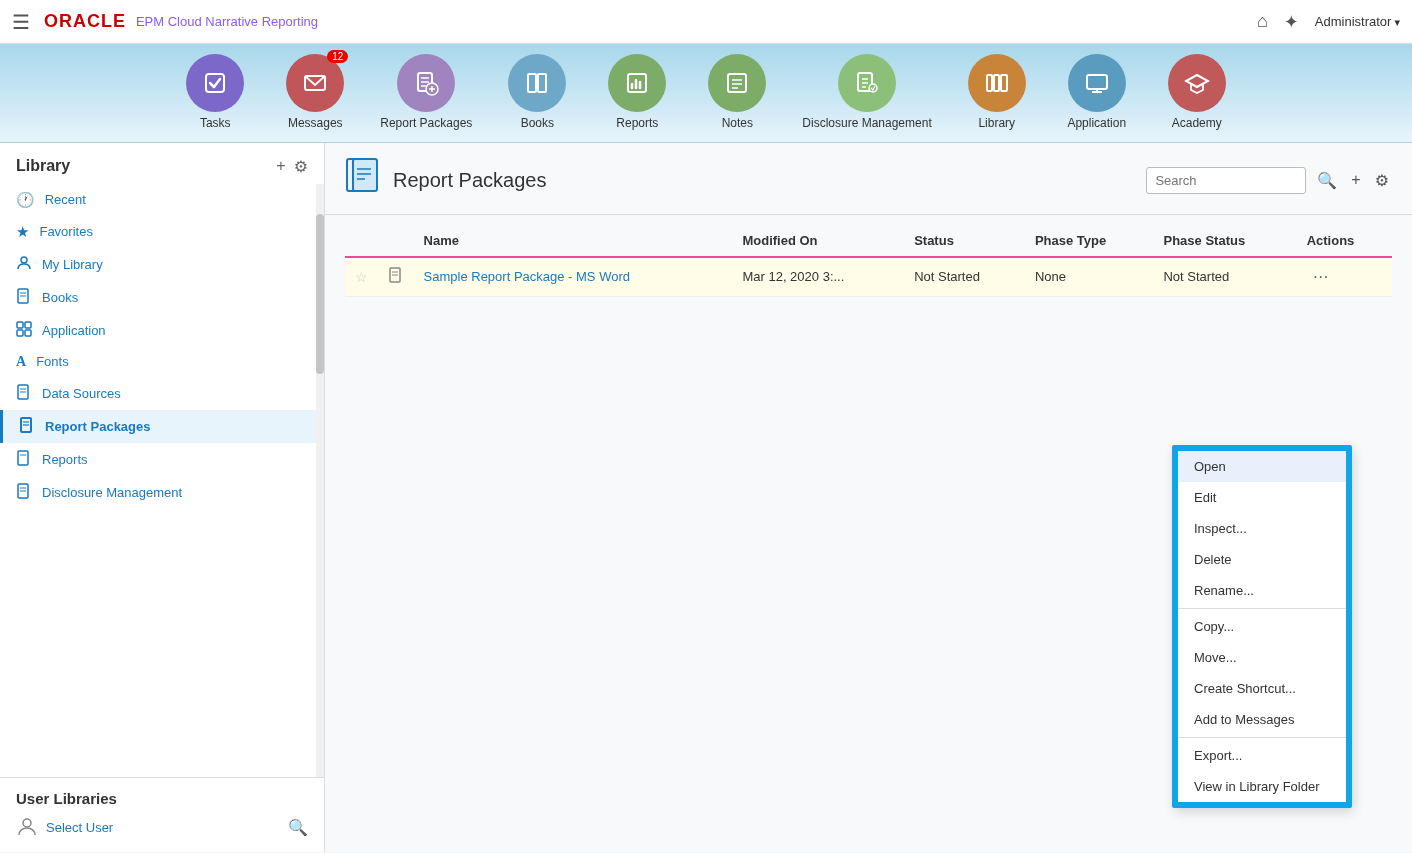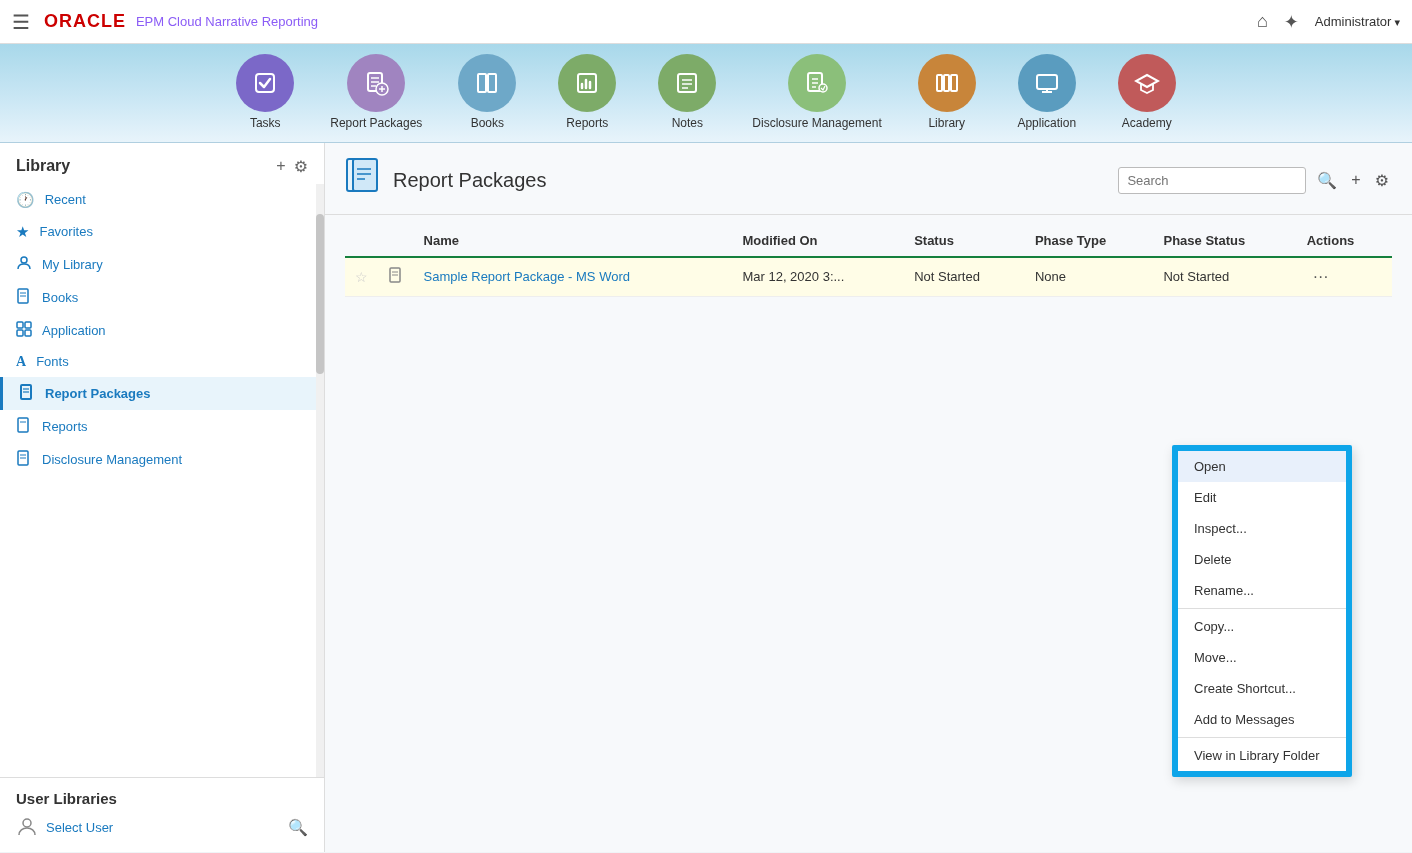--- a/index.html
+++ b/index.html
@@ -95,32 +95,32 @@
       display: flex; align-items: center; justify-content: space-between;
       padding: 14px 20px 10px 20px; background: #f7f9fb;
       border-bottom: 1px solid #ddd;
     }
     .content-title-row { display: flex; align-items: center; gap: 12px; }
     .content-icon { font-size: 30px; color: #1a7abf; }
     .content-title { font-size: 20px; font-weight: 500; color: #333; }
     .content-toolbar { display: flex; align-items: center; gap: 8px; }
     .search-box {
       border: 1px solid #bbb; border-radius: 3px;
-      padding: 5px 8px; font-size: 13px; width: 188px; outline: none;
+      padding: 5px 8px; font-size: 13px; width: 160px; outline: none;
       background: #fff;
     }
     .toolbar-btn { background: none; border: none; font-size: 16px; color: #555; cursor: pointer; padding: 3px; }
 
     
     .table-area { flex: 1; overflow-y: auto; padding: 0 20px; }
     .data-table { width: 100%; border-collapse: collapse; margin-top: 10px; }
     .data-table th {
       text-align: left; padding: 8px 10px;
       font-weight: 600; font-size: 13px; color: #333;
-      border-bottom: 2px solid #15803d; background: #f7f9fb;
+      border-bottom: 2px solid #ec4899; background: #f7f9fb;
     }
     .data-table td {
       padding: 8px 10px; font-size: 13px;
       border-bottom: 1px solid #eee;
     }
     .data-table tr.row-hover { background: #fffde7; }
     .data-table .link-cell { color: #1a7abf; cursor: pointer; }
     .star-btn { background: none; border: none; font-size: 14px; color: #ccc; cursor: pointer; }
     .more-btn { background: none; border: none; cursor: pointer; font-size: 16px; color: #555; padding: 2px 6px; }
 
@@ -160,20 +160,30 @@
   <div class="icon-item">
     <div class="icon-circle" style="background:#7b68c8;">
       <svg width="26" height="26" viewBox="0 0 26 26" fill="none">
           <rect x="4" y="4" width="18" height="18" rx="3" stroke="white" stroke-width="2"></rect>
           <polyline points="8,13 12,17 18,9" stroke="white" stroke-width="2.5" fill="none" stroke-linecap="round" stroke-linejoin="round"></polyline>
         </svg>
     </div>
     <span class="icon-label">Tasks</span>
   </div>
   <div class="icon-item">
+    <div class="icon-circle" style="background:#c0565a; position:relative;">
+      <svg width="26" height="26" viewBox="0 0 26 26" fill="none">
+          <rect x="3" y="6" width="20" height="14" rx="2" stroke="white" stroke-width="2"></rect>
+          <polyline points="3,6 13,15 23,6" stroke="white" stroke-width="2" fill="none"></polyline>
+        </svg>
+      <span class="badge">12</span>
+    </div>
+    <span class="icon-label">Messages</span>
+  </div>
+  <div class="icon-item">
     <div class="icon-circle" style="background:#a084c0;">
       <svg width="26" height="26" viewBox="0 0 26 26" fill="none">
           <rect x="5" y="3" width="14" height="18" rx="2" stroke="white" stroke-width="2"></rect>
           <line x1="8" y1="8" x2="16" y2="8" stroke="white" stroke-width="1.5"></line>
           <line x1="8" y1="12" x2="16" y2="12" stroke="white" stroke-width="1.5"></line>
           <line x1="8" y1="16" x2="13" y2="16" stroke="white" stroke-width="1.5"></line>
           <circle cx="19" cy="19" r="6" fill="#a084c0" stroke="white" stroke-width="1.5"></circle>
           <line x1="19" y1="16" x2="19" y2="22" stroke="white" stroke-width="1.5"></line>
           <line x1="16" y1="19" x2="22" y2="19" stroke="white" stroke-width="1.5"></line>
         </svg>
@@ -301,20 +311,30 @@
               <rect x="9" y="1" width="6" height="6" rx="1" stroke="#1a7abf" stroke-width="1.5"></rect>
               <rect x="1" y="9" width="6" height="6" rx="1" stroke="#1a7abf" stroke-width="1.5"></rect>
               <rect x="9" y="9" width="6" height="6" rx="1" stroke="#1a7abf" stroke-width="1.5"></rect>
             </svg>
         </span>
         <span>Application</span>
       </div>
       <div class="sidebar-item">
         <span class="s-icon" style="font-weight:bold; font-family:serif; font-size:14px; color:#1a7abf;">A</span>
         <span>Fonts</span>
+      </div>
+      <div class="sidebar-item">
+        <span class="s-icon">
+          <svg width="16" height="16" viewBox="0 0 16 16" fill="none">
+              <rect x="2" y="1" width="10" height="14" rx="1" stroke="#1a7abf" stroke-width="1.5"></rect>
+              <line x1="4" y1="5" x2="10" y2="5" stroke="#1a7abf" stroke-width="1"></line>
+              <line x1="4" y1="8" x2="10" y2="8" stroke="#1a7abf" stroke-width="1"></line>
+            </svg>
+        </span>
+        <span>Data Sources</span>
       </div>
       <div class="sidebar-item active">
         <span class="s-icon">
           <svg width="16" height="16" viewBox="0 0 16 16" fill="none">
               <rect x="2" y="1" width="10" height="14" rx="1" stroke="#1a7abf" stroke-width="2"></rect>
               <line x1="4" y1="5" x2="10" y2="5" stroke="#1a7abf" stroke-width="1.2"></line>
               <line x1="4" y1="8" x2="10" y2="8" stroke="#1a7abf" stroke-width="1.2"></line>
             </svg>
         </span>
         <span>Report Packages</span>
@@ -424,17 +444,18 @@
         <button class="context-menu-item">Edit</button>
         <button class="context-menu-item">Inspect...</button>
         <button class="context-menu-item">Delete</button>
         <button class="context-menu-item">Rename...</button>
         <div class="context-menu-divider"></div>
         <button class="context-menu-item">Copy...</button>
         <button class="context-menu-item">Move...</button>
         <button class="context-menu-item">Create Shortcut...</button>
         <button class="context-menu-item">Add to Messages</button>
         <div class="context-menu-divider"></div>
+        <button class="context-menu-item">Export...</button>
         <button class="context-menu-item">View in Library Folder</button>
       </div>
     </div>
   </div>
 </div>
 
 </body></html>

